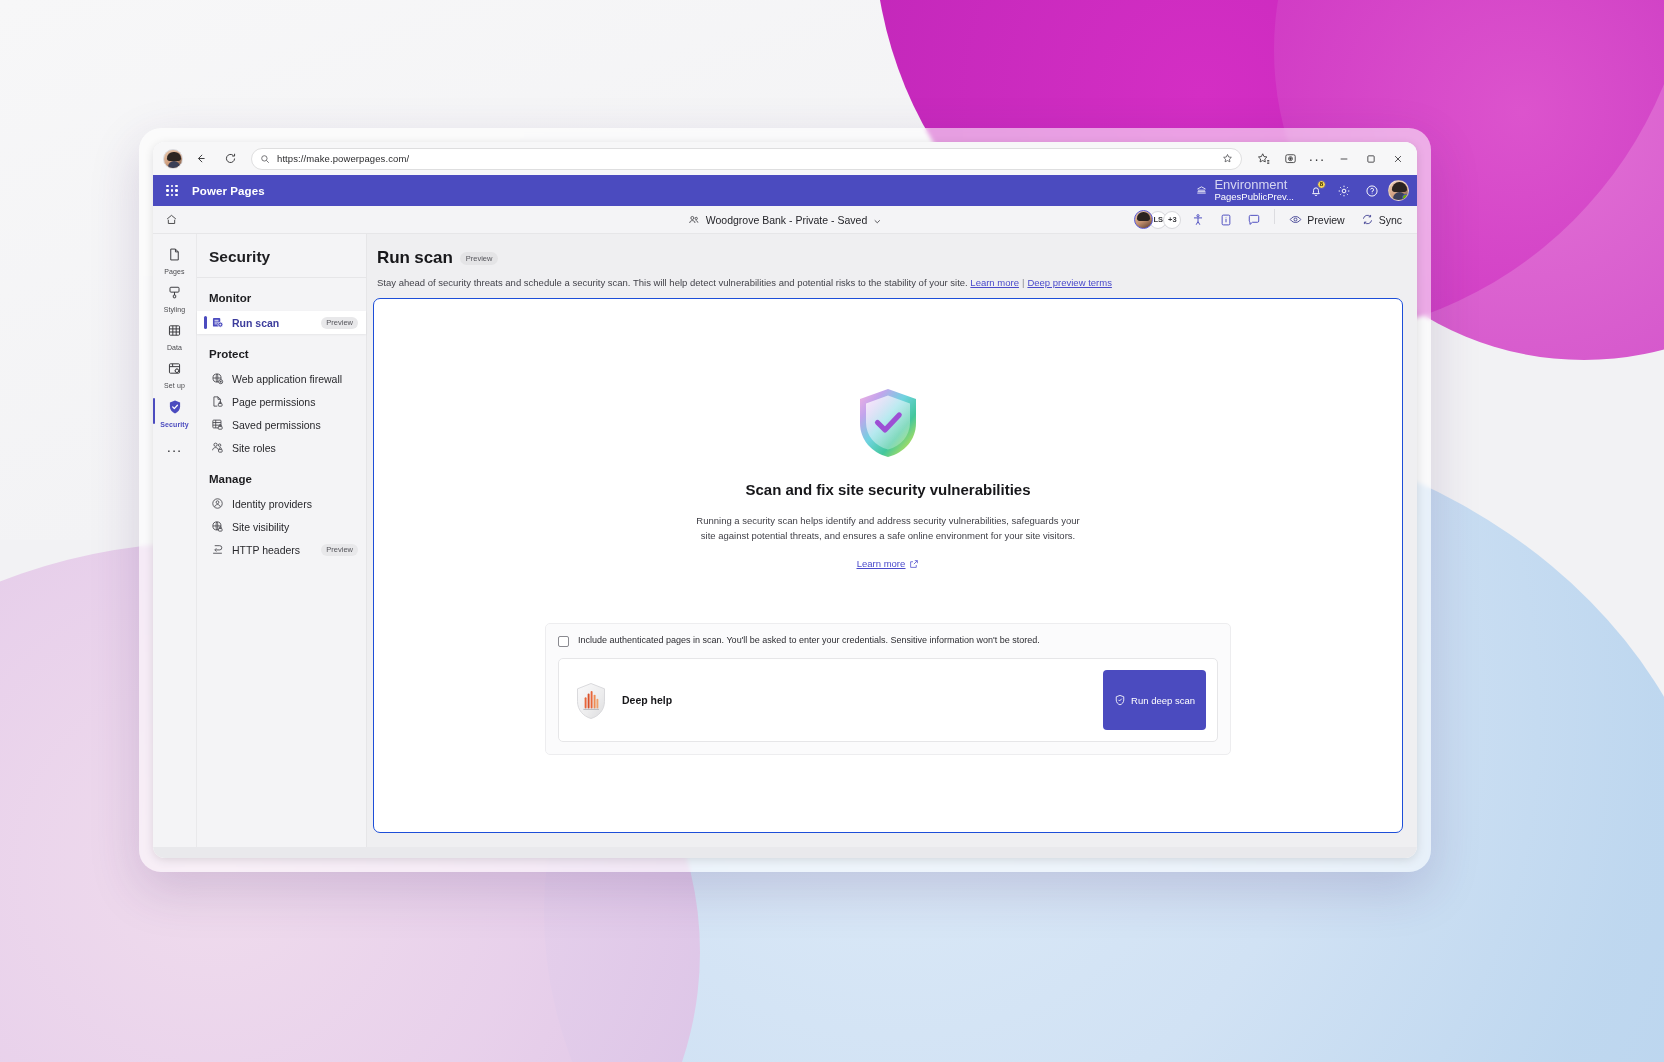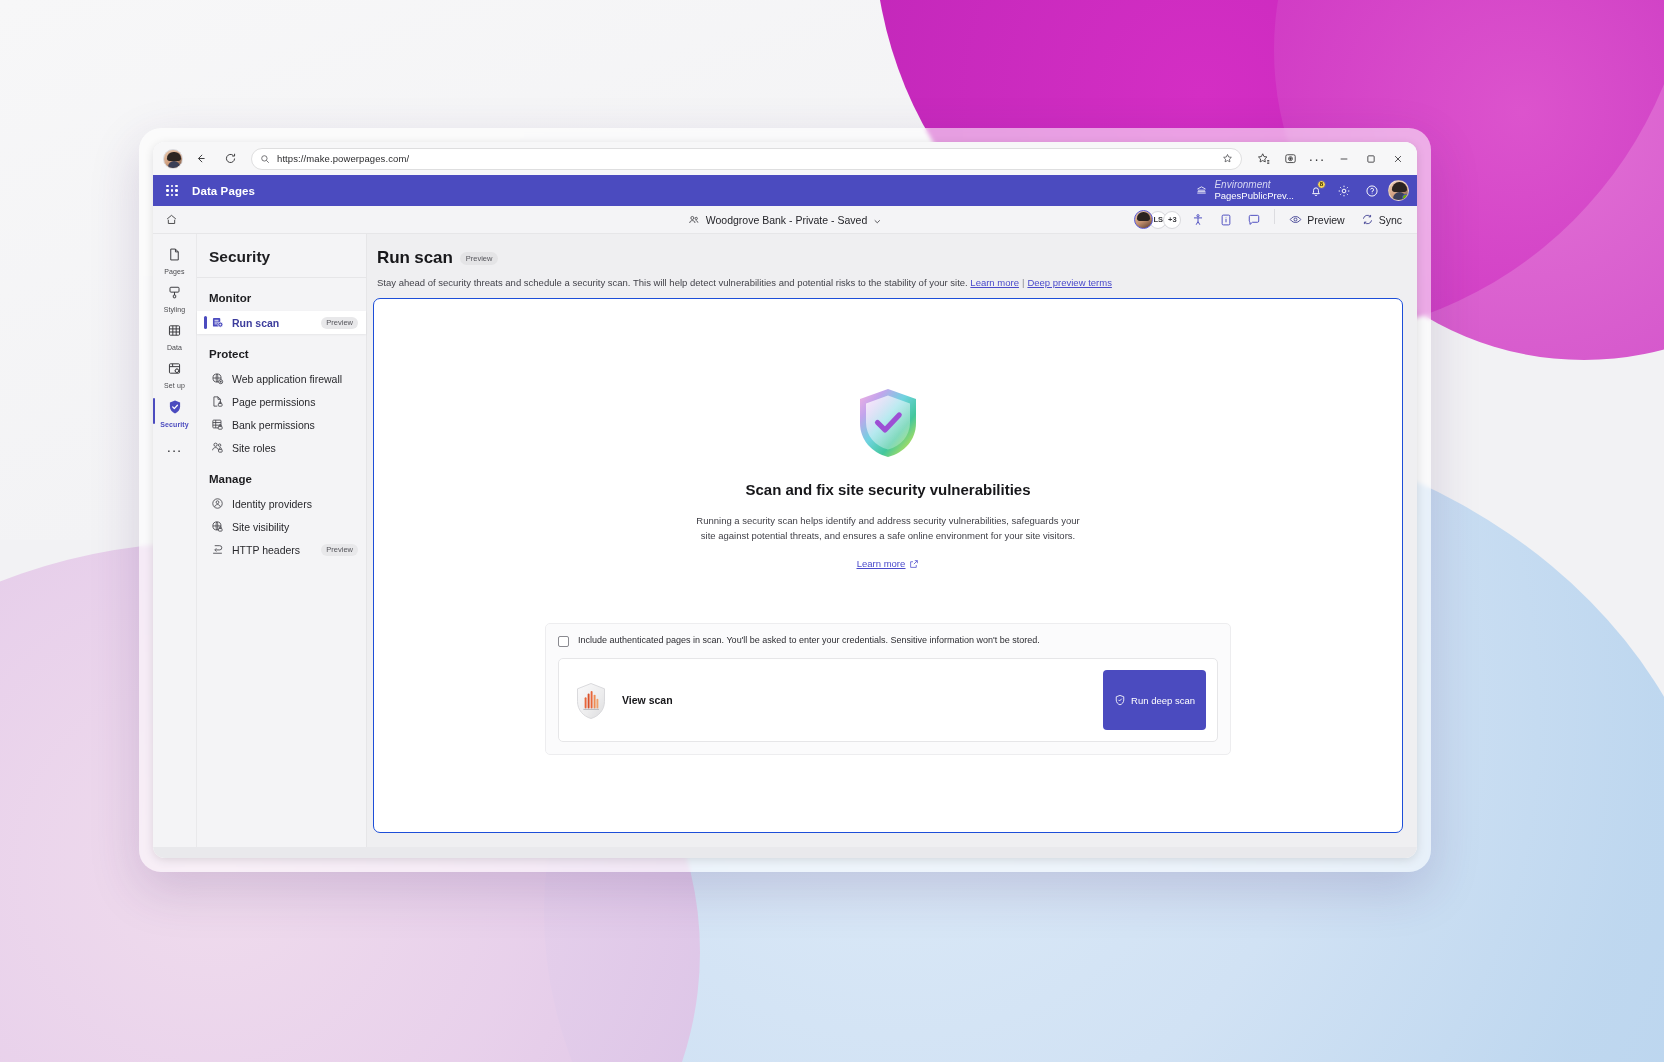--- a/index.html
+++ b/index.html
@@ -97,21 +97,21 @@
     padding:0 8px 0 6px; color:#fff; flex:none;
   }
   .waffle { width:26px; height:26px; display:flex; align-items:center; justify-content:center; }
   .waffle-grid { display:grid; grid-template-columns:repeat(3,2.5px);
                  grid-template-rows:repeat(3,2.5px); gap:2px; }
   .waffle-grid i { display:block; width:2.5px; height:2.5px; background:#fff; border-radius:50%; }
   .app-title { font-size:11.5px; font-weight:600; margin-left:7px; letter-spacing:.1px; }
   .app-bar-right { margin-left:auto; display:flex; align-items:center; gap:4px; }
   .env-block { display:flex; align-items:center; gap:6px; margin-right:6px; }
   .env-text { line-height:1.08; }
-  .env-label { font-size:10px; color:#d6d6f2; display:block;font-style:italic; }
+  .env-label { font-size:13px; color:#d6d6f2; display:block; }
   .env-value { font-size:9.5px; color:#fff; display:block; }
   .abtn { width:24px; height:24px; display:flex; align-items:center;
           justify-content:center; color:#fff; position:relative; border-radius:4px; }
   .badge {
     position:absolute; top:1px; right:2px; min-width:9px; height:9px;
     background:#f5d24d; color:#3a2f00; border-radius:50%; font-size:6px;
     font-weight:700; display:flex; align-items:center; justify-content:center;
     padding:0 1px; border:1px solid #4b4bbf;
   }
   .user-pic {
@@ -347,21 +347,21 @@
             <i></i>
             <i></i>
             <i></i>
             <i></i>
             <i></i>
             <i></i>
             <i></i>
             <i></i>
           </div>
     </div>
-    <div class="app-title">Data Pages</div>
+    <div class="app-title">Power Pages</div>
     <div class="app-bar-right">
       <div class="env-block">
         <span style="display:flex">
           <svg width="13" height="13" viewBox="0 0 16 16" fill="none" stroke="#fff" stroke-width="1">
             <path d="M3 6.2 8 3.5l5 2.7"></path>
                 <path d="M3.6 7.6h8.8M3.2 9.4h9.6M2.8 11.2h10.4"></path>
           </svg>
         </span>
         <span class="env-text">
           <span class="env-label">Environment</span>
@@ -560,21 +560,21 @@
       </div>
       <div class="nav-item">
         <span class="ni-ico">
           <svg width="13" height="13" viewBox="0 0 16 16" fill="none" stroke="currentColor" stroke-width="1.05">
             <rect x="2.3" y="2.6" width="10" height="9.6" rx="1"></rect>
                 <path d="M2.3 5.6h10M2.3 8.8h10M5.8 2.6v9.6"></path>
             <rect x="8.9" y="10.3" width="4.8" height="3.5" rx=".8" fill="#f4f4f6"></rect>
                 <path d="M10.1 10.3V9.2a1.1 1.1 0 0 1 2.3 0v1.1"></path>
           </svg>
         </span>
-        <span class="ni-label">Bank permissions</span>
+        <span class="ni-label">Saved permissions</span>
       </div>
       <div class="nav-item">
         <span class="ni-ico">
           <svg width="13" height="13" viewBox="0 0 16 16" fill="none" stroke="currentColor" stroke-width="1.05">
             <circle cx="5.6" cy="4.6" r="2"></circle>
                 <path d="M2 11.4c0-2 1.6-3.3 3.6-3.3s3.6 1.3 3.6 3.3"></path>
             <circle cx="10.6" cy="5.1" r="1.5"></circle>
             <rect x="9.3" y="10.3" width="4.4" height="3.4" rx=".8" fill="#f4f4f6"></rect>
                 <path d="M10.4 10.3V9.2a1.1 1.1 0 0 1 2.2 0v1.1"></path>
           </svg>
@@ -686,21 +686,21 @@
                   <path d="M14.6 27.5v-9.2" stroke="#e8663a" stroke-width="1.9"></path>
                   <path d="M17.6 27.5V14.4" stroke="#d94f28" stroke-width="1.9"></path>
                   <path d="M20.6 27.5V11.9" stroke="#e8663a" stroke-width="1.9"></path>
                   <path d="M23.6 27.5V15.6" stroke="#ef8b52" stroke-width="1.9"></path>
                   <path d="M26.4 27.5v-7.8" stroke="#f0a06a" stroke-width="1.9"></path>
                 </g>
                 <path d="M12.4 29.4h15.6" stroke="#bdbdc1" stroke-width="1.2"></path>
               </svg>
             </div>
             <div class="deep-txt">
-              <div class="deep-title">View scan</div>
+              <div class="deep-title">Deep help</div>
             </div>
             <button class="run-btn">
               <span style="display:flex">
                 <svg width="12" height="12" viewBox="0 0 16 16" fill="none" stroke="#fff" stroke-width="1.15">
                   <path d="M8 1.9 13 3.7v4.2c0 3.1-2 5.6-5 6.5-3-.9-5-3.4-5-6.5V3.7z"></path>
                   <path d="M5.9 7.8 7.4 9.3l3-3.1"></path>
                 </svg>
               </span>
               <span>Run deep scan</span>
             </button>

